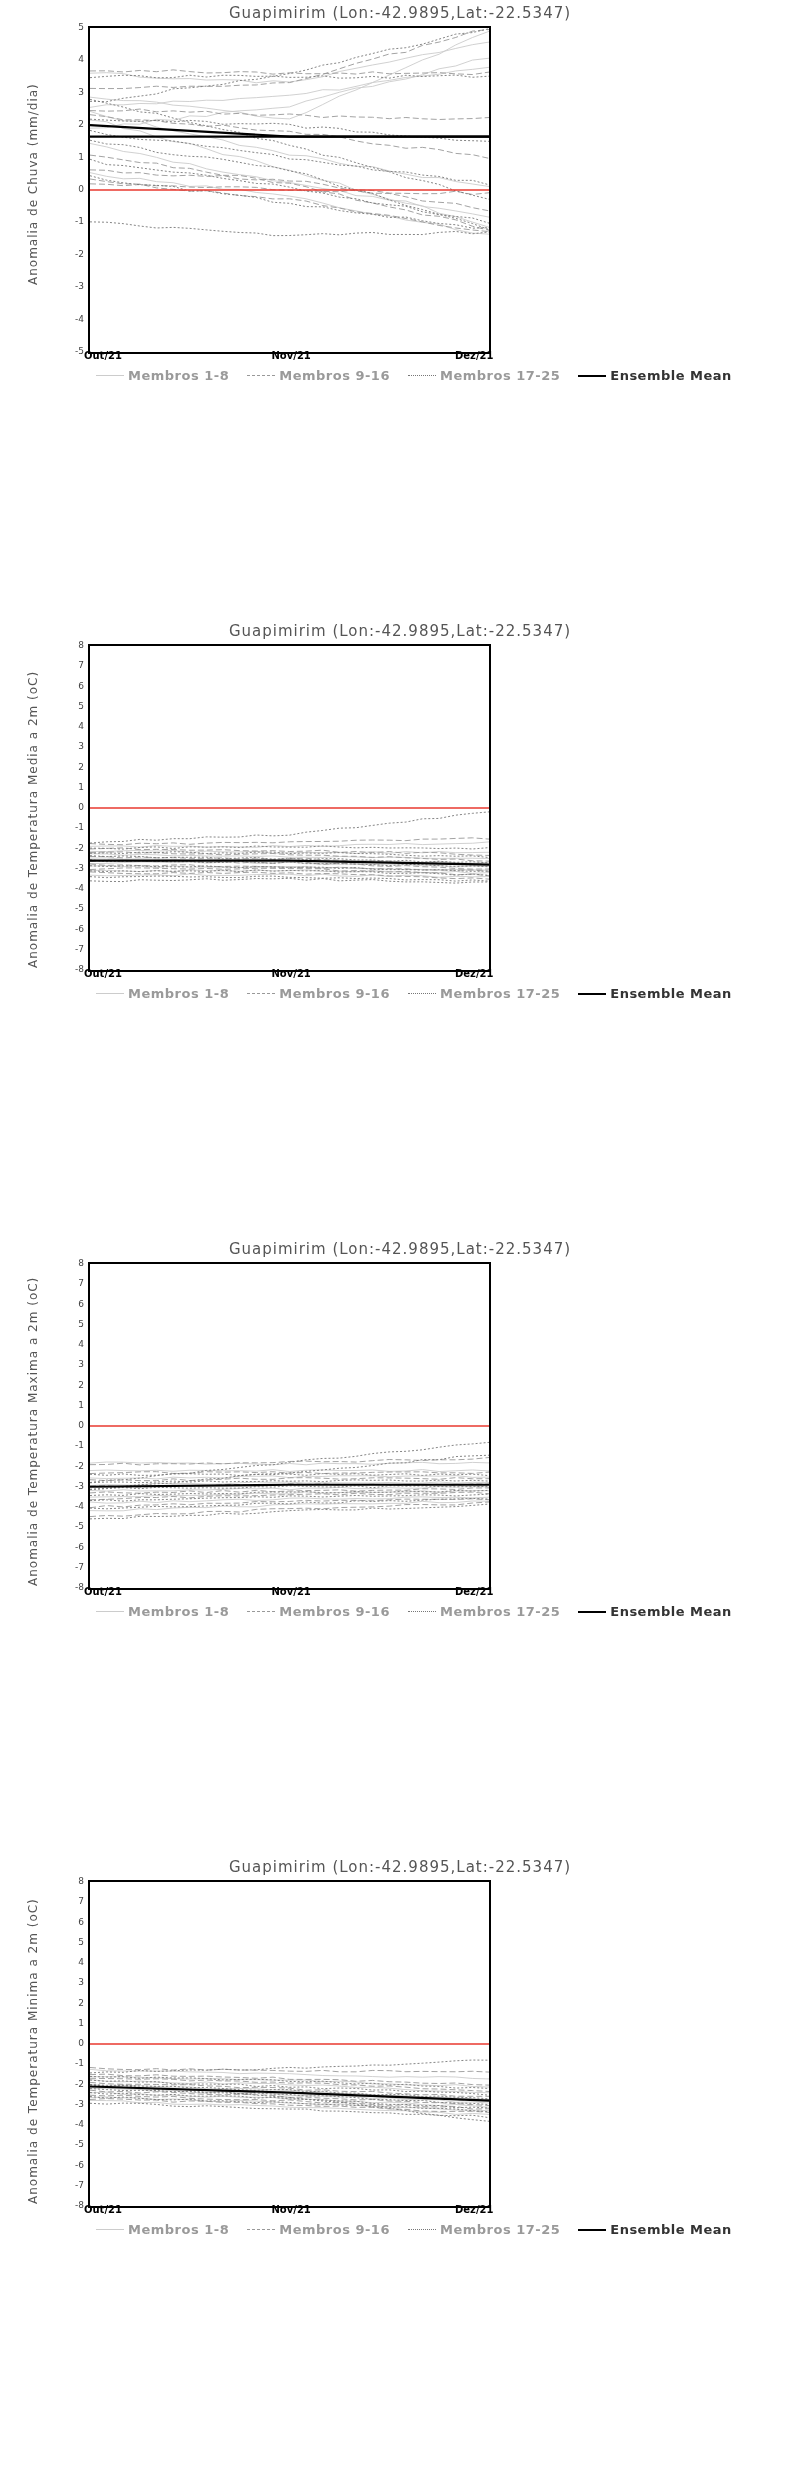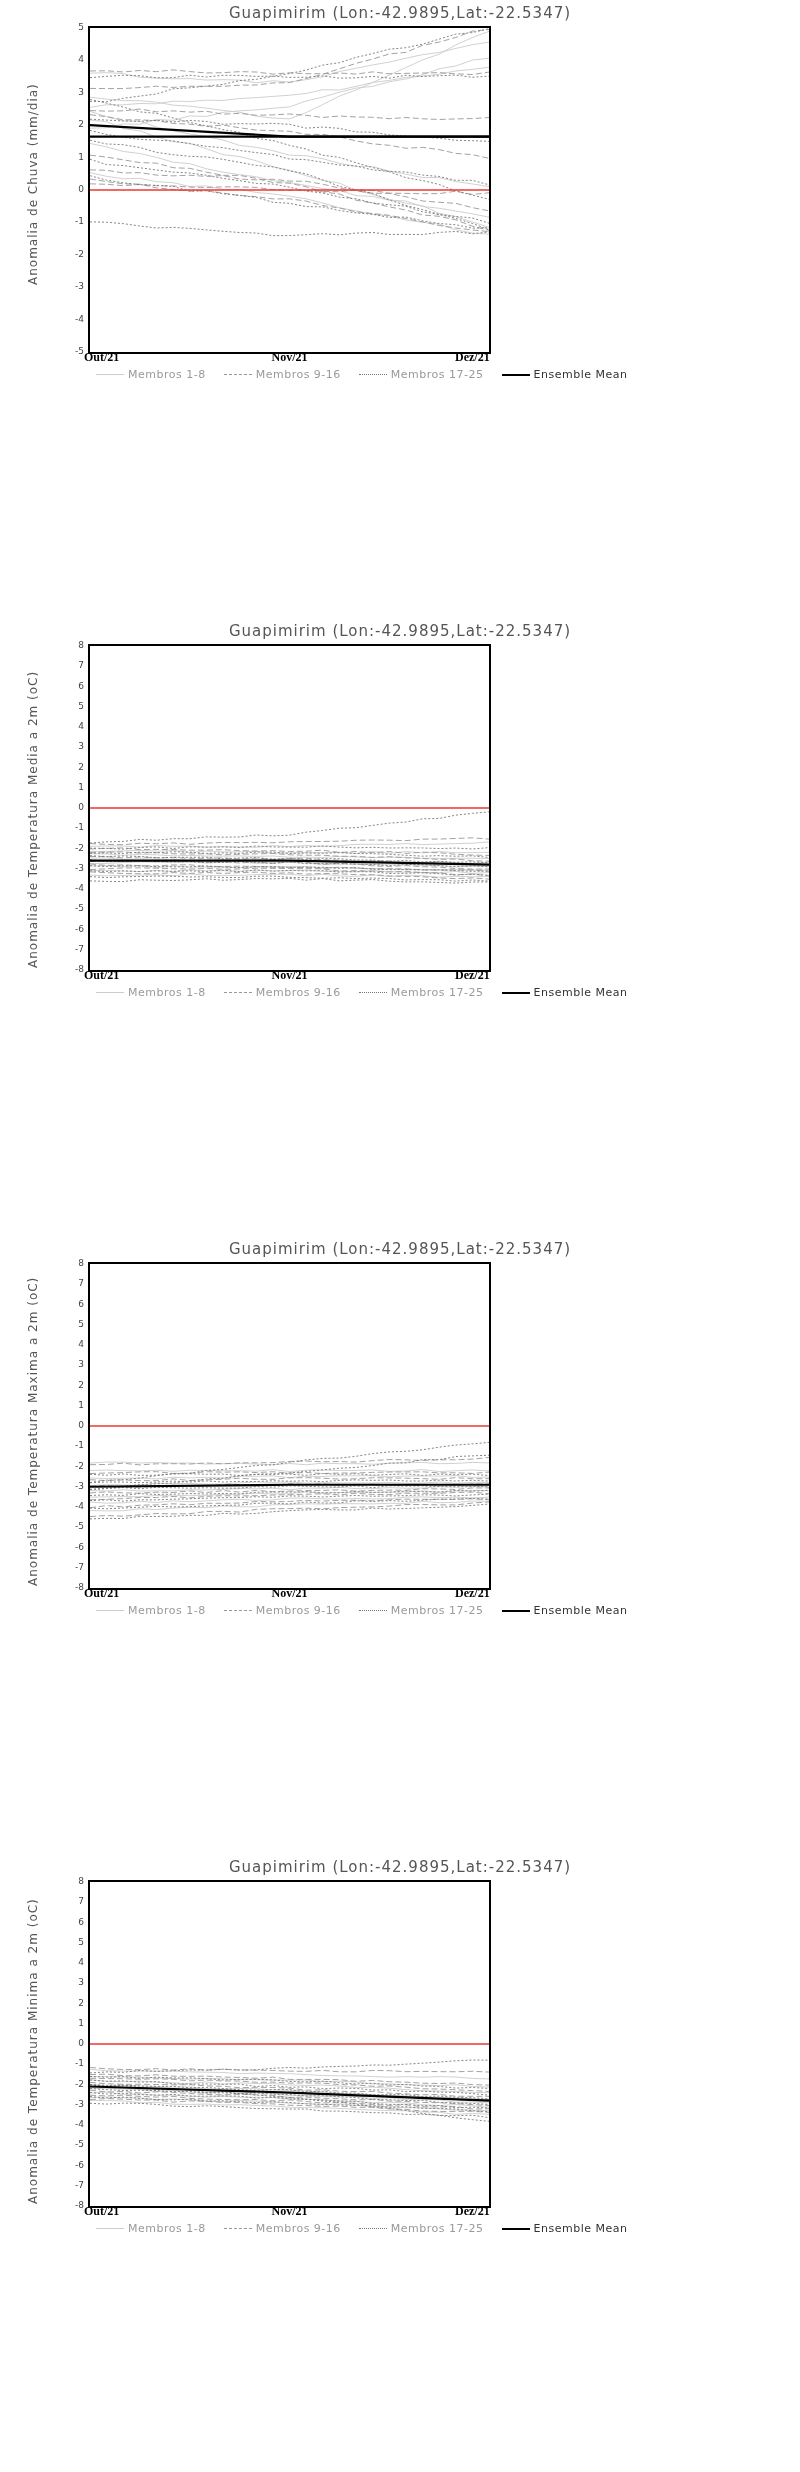--- a/index.html
+++ b/index.html
@@ -3,22 +3,22 @@
 <meta charset="utf-8">
 <style>
   html,body{margin:0;padding:0;background:#ffffff;}
   body{width:800px;height:2472px;font-family:"DejaVu Sans",sans-serif;}
   .panel{position:relative;width:800px;height:618px;}
   .title{position:absolute;left:0;right:0;text-align:center;font-size:15px;color:#555;letter-spacing:1px;}
   .ylabel{position:absolute;transform:rotate(-90deg);transform-origin:left top;font-size:12px;color:#555;letter-spacing:1px;white-space:nowrap;}
   .plotbox{position:absolute;border:2px solid #000;box-sizing:border-box;background:#fff;overflow:hidden;}
   .plotbox svg{position:absolute;left:0;top:0;}
   .ytick{position:absolute;font-size:9px;color:#444;text-align:right;width:26px;}
-  .xtick{position:absolute;font-size:12px;color:#000;font-weight:bold;white-space:nowrap;font-family:Liberation Serif, serif;}
-  .legend{position:absolute;display:flex;gap:18px;align-items:flex-start;font-size:11px;}
+  .xtick{position:absolute;font-size:10px;color:#000;font-weight:bold;white-space:nowrap;}
+  .legend{position:absolute;display:flex;gap:18px;align-items:flex-start;font-size:13px;font-weight:bold;}
   .legitem{display:flex;align-items:center;gap:4px;white-space:nowrap;}
   .legline{display:inline-block;width:28px;height:0;border-top-width:1px;border-top-style:solid;}
   .legtext{color:#777;letter-spacing:.5px;}
 </style>
 </head>
 <body>
 
 <div id="root">
     <div class="panel">
       <div class="title" style="top: 4px;">Guapimirim (Lon:-42.9895,Lat:-22.5347)</div>

